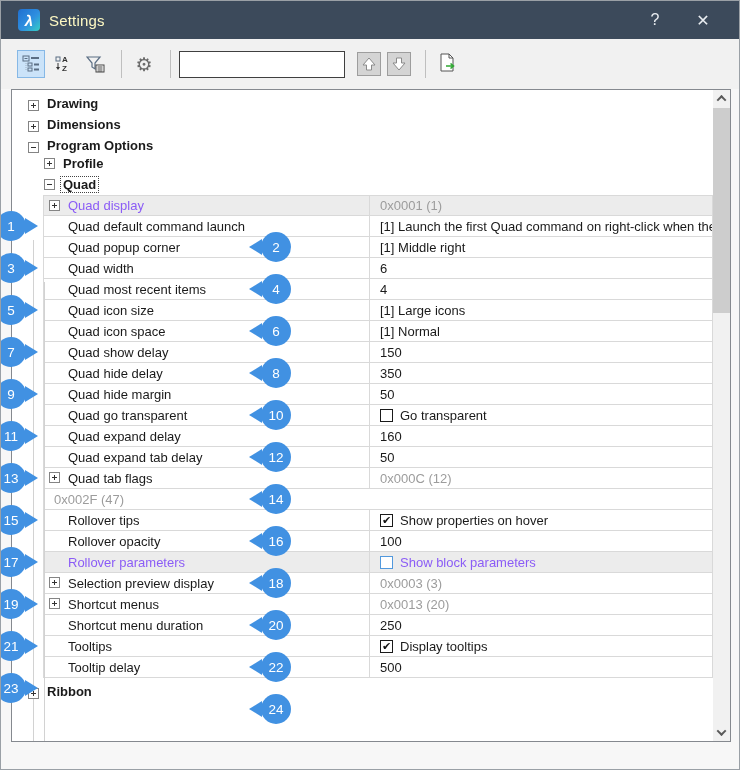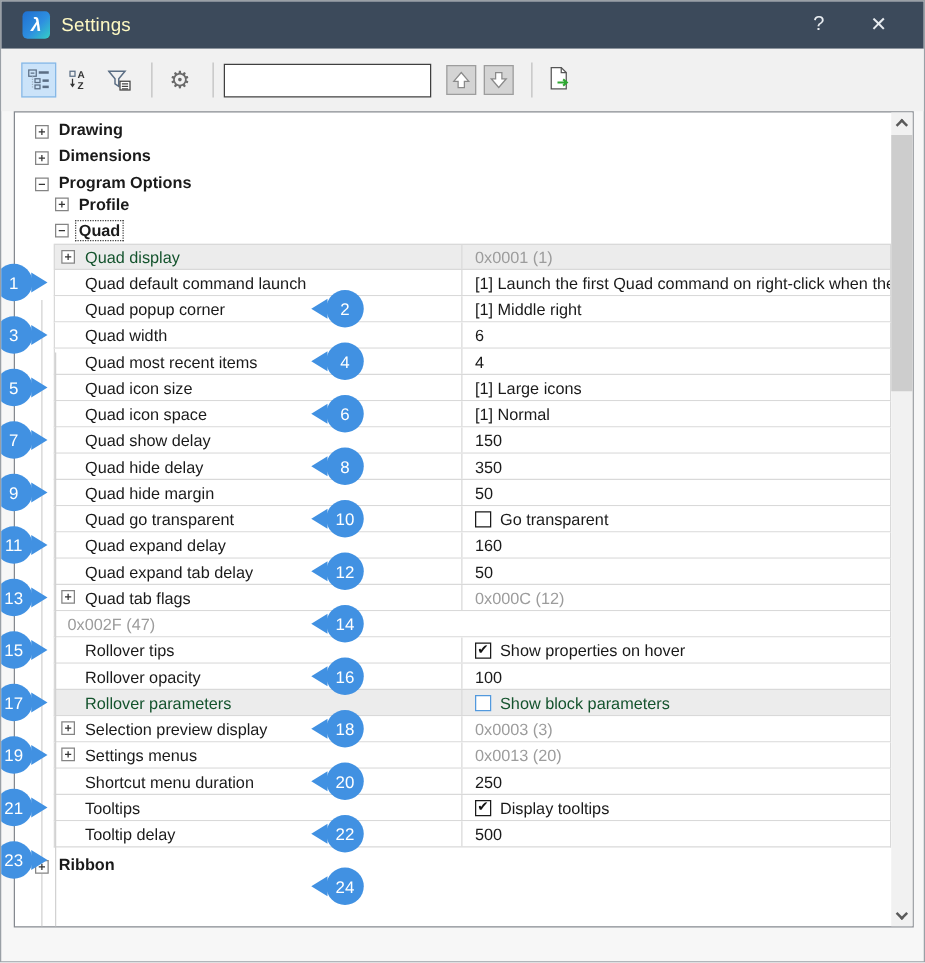--- a/index.html
+++ b/index.html
@@ -53,21 +53,21 @@
   .grid { margin-left:31px; width:670px; }
   .srow { display:flex; height:21px; border:solid #d9d9d9; border-width:0 1px 1px 1px; background:#fff; }
   .srow.first { border-top:1px solid #d9d9d9; }
   .srow.hl { background:#ececec; }
   .cl { width:326px; border-right:1px solid #d9d9d9; position:relative; display:flex; align-items:center;
         padding-left:24px; font-size:13px; color:#1a1a1a; overflow:hidden; white-space:nowrap; }
   .cl .xp { position:absolute; left:5px; top:4px; }
   .cv { flex:1; display:flex; align-items:center; padding-left:10px; font-size:13px; color:#1a1a1a;
         overflow:hidden; white-space:nowrap; }
   .txt-gray { color:#9c9c9c; }
-  .txt-blue { color:#14532d; }
+  .txt-blue { color:#8b5cf6; }
 
   .cb { width:13px; height:13px; border:1px solid #1a1a1a; background:#fff; flex:none;
         margin-right:7px; display:flex; align-items:center; justify-content:center;
         font-size:11px; color:#111; line-height:1; }
   .cb.blue { border-color:#5299dd; }
   .cb.checked::after { content:"\2714"; }
 
   
   .scrollbar { position:absolute; top:0; right:0; width:17px; height:100%; background:#f1f1f1; }
   .sb-btn { position:absolute; left:0; width:17px; height:17px; display:flex; align-items:center; justify-content:center; }
@@ -340,21 +340,21 @@
           <div class="cl">
               <span class="xp plus"></span>
             <span>Selection preview display</span>
             </div>
           <div class="cv txt-gray">0x0003 (3)</div>
         </div>
 
         <div class="srow">
           <div class="cl">
               <span class="xp plus"></span>
-            <span>Settings menus</span>
+            <span>Shortcut menus</span>
             </div>
           <div class="cv txt-gray">0x0013 (20)</div>
         </div>
 
         <div class="srow">
           <div class="cl">
               <span>Shortcut menu duration</span>
             </div>
           <div class="cv">250</div>
         </div>

